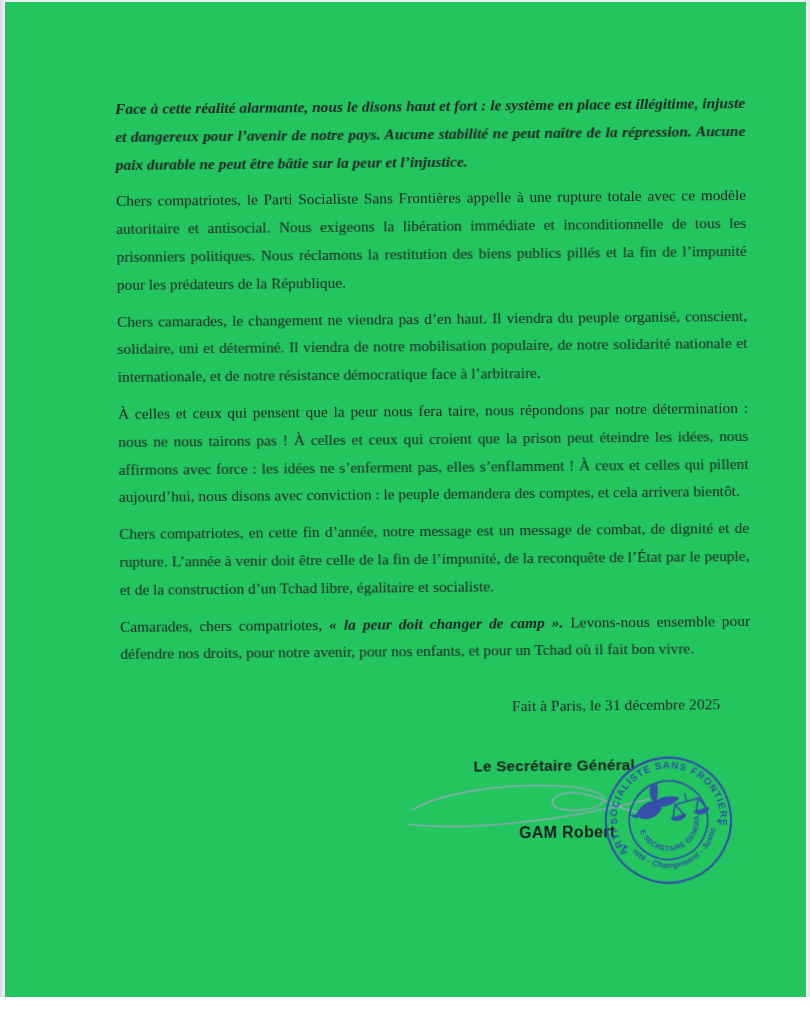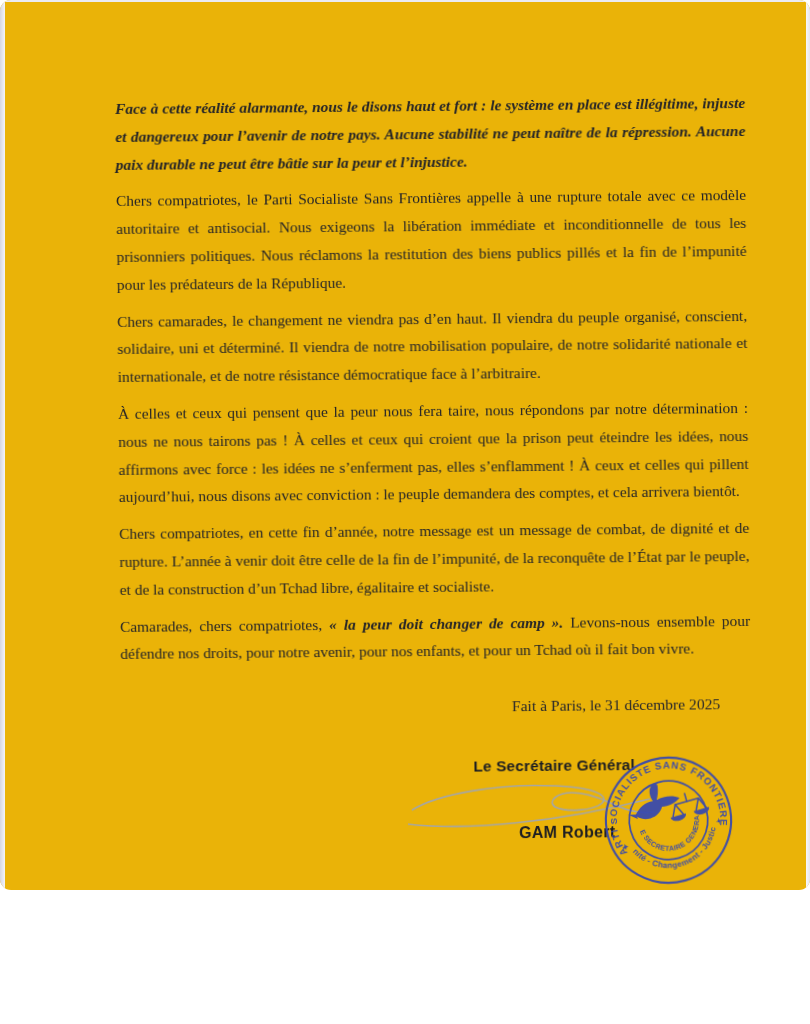--- a/index.html
+++ b/index.html
@@ -1,18 +1,18 @@
 <!DOCTYPE html>
 <html style="--ink: #3547b0; --pen: #9aa3bc;"><head>
 <meta charset="utf-8">
 <style>
   html,body{margin:0;padding:0;background:#ffffff;}
   .page{
-    position:relative;width:810px;height:890px;background:#eab308;
-    overflow:hidden;font-family:"Liberation Serif",serif;color:#232327;border-radius:11px;
+    position:relative;width:810px;height:997px;background:#22c55e;
+    overflow:hidden;font-family:"Liberation Serif",serif;color:#232327;
   }
   .edge-left{position:absolute;left:0;top:0;bottom:0;width:5px;
     background:linear-gradient(to right,#d6d6e1,#f4f4f8);}
   .edge-right{position:absolute;right:0;top:0;bottom:0;width:4px;
     background:linear-gradient(to left,#e6e6ee,#f8f8fb);}
   .edge-top{position:absolute;left:0;top:0;right:0;height:2px;background:#ebebf2;}
 
   .doc{
     position:absolute;left:115px;top:95px;width:630px;
     transform:rotate(-0.55deg);transform-origin:0 0;

